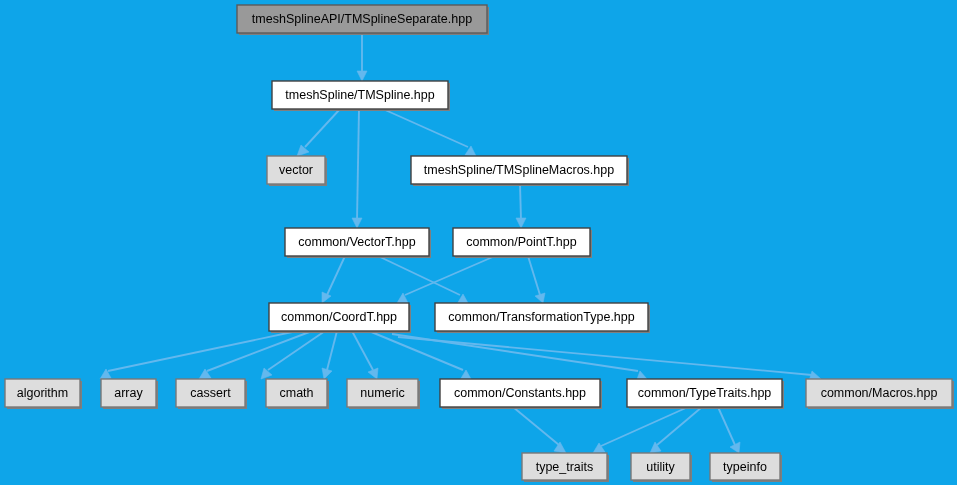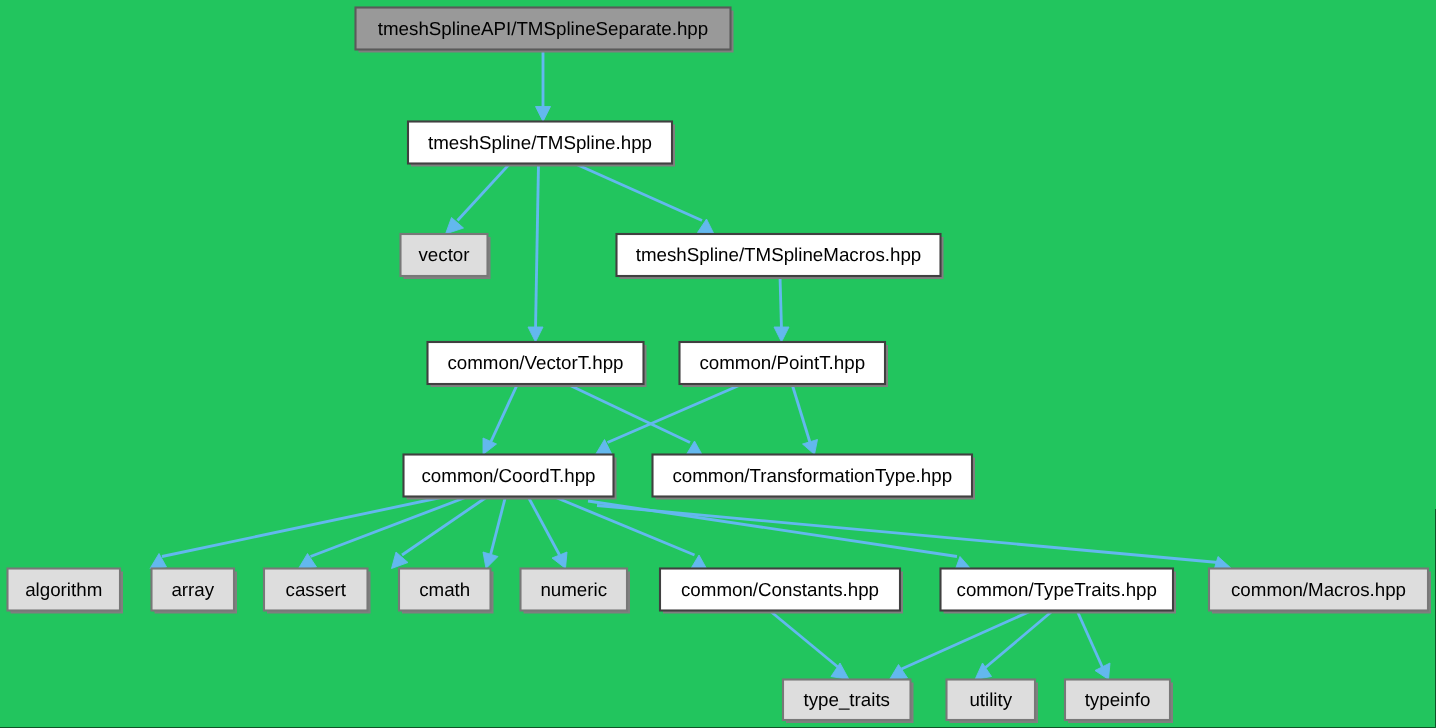--- a/index.html
+++ b/index.html
@@ -4,21 +4,21 @@
 <style>
   html, body {
     margin: 0;
     padding: 0;
     background: #000000;
   }
   #graph-root {
     position: relative;
     width: 957px;
     height: 485px;
-    background: #22c55e;
+    background: #0ea5e9;
     overflow: hidden;
     font-family: "Liberation Sans", sans-serif;
   }
   #graph-svg {
     position: absolute;
     left: 0;
     top: 0;
     width: 957px;
     height: 485px;
     display: block;

